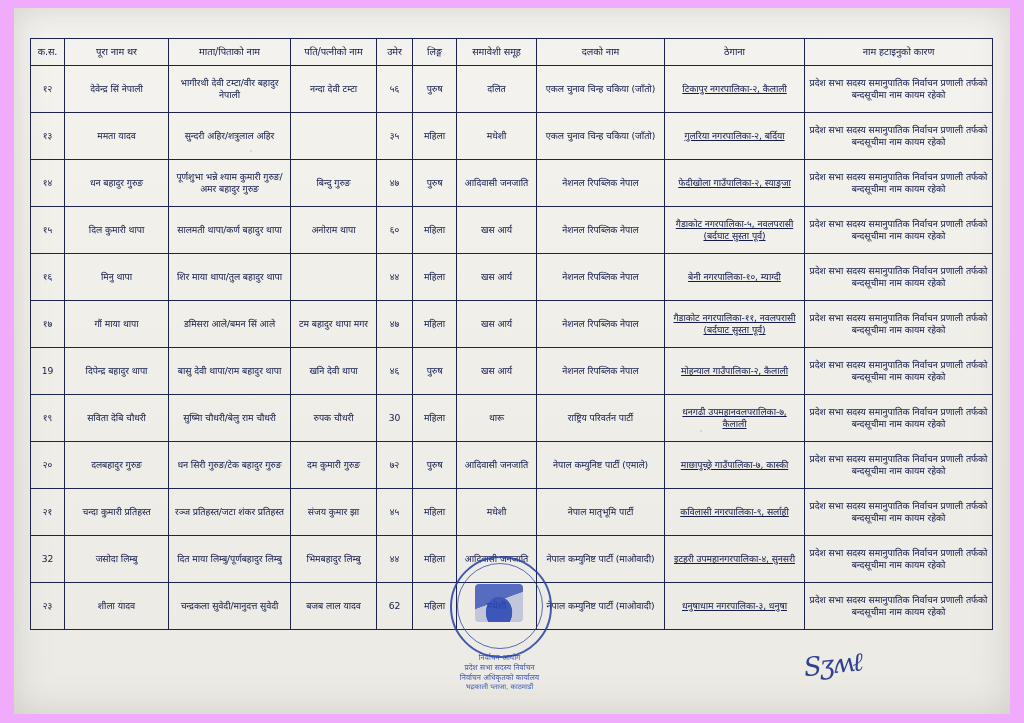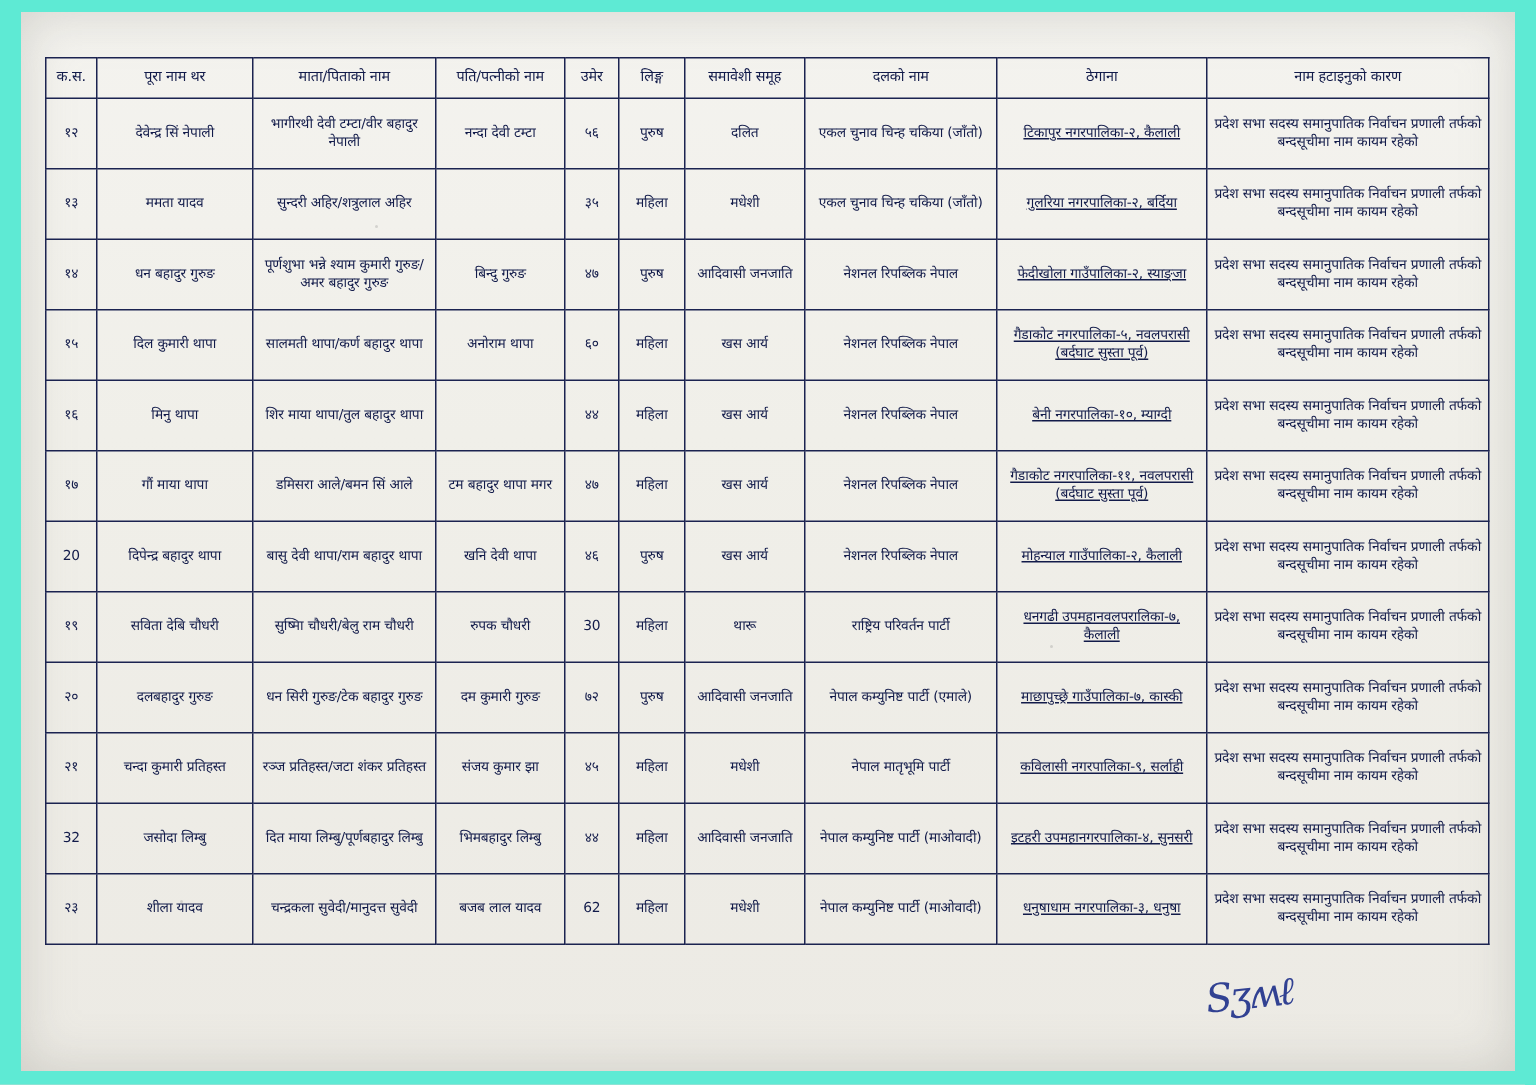--- a/index.html
+++ b/index.html
@@ -10,21 +10,21 @@
     width: 1024px;
     height: 723px;
     background: #d9d8d4;
     font-family: "DejaVu Sans", sans-serif;
     overflow: hidden;
   }
   #page {
     position: relative;
     width: 1024px;
     height: 723px;
-    background: #5eead4;
+    background: #f0abfc;
   }
   
   #paper {
     position: absolute;
     left: 14px;
     top: 8px;
     width: 996px;
     height: 706px;
     background: linear-gradient(180deg,#f4f3ef 0%,#f0efe9 40%,#eceae4 100%);
     box-shadow: inset 0 0 34px rgba(150,148,140,0.35);
@@ -260,21 +260,21 @@
         <td class="parents">डमिसरा आले/बमन सिं आले</td>
         <td class="spouse">टम बहादुर थापा मगर</td>
         <td class="age">४७</td>
         <td class="sex">महिला</td>
         <td>खस आर्य</td>
         <td>नेशनल रिपब्लिक नेपाल</td>
         <td class="addr">गैडाकोट नगरपालिका-११, नवलपरासी (बर्दघाट सुस्ता पूर्व)</td>
         <td class="reason">प्रदेश सभा सदस्य समानुपातिक निर्वाचन प्रणाली तर्फको बन्दसूचीमा नाम कायम रहेको</td>
       </tr>
       <tr>
-        <td class="sn">20</td>
+        <td class="sn">19</td>
         <td class="name">दिपेन्द्र बहादुर थापा</td>
         <td class="parents">बासु देवी थापा/राम बहादुर थापा</td>
         <td class="spouse">खनि देवी थापा</td>
         <td class="age">४६</td>
         <td class="sex">पुरुष</td>
         <td>खस आर्य</td>
         <td>नेशनल रिपब्लिक नेपाल</td>
         <td class="addr">मोहन्याल गाउँपालिका-२, कैलाली</td>
         <td class="reason">प्रदेश सभा सदस्य समानुपातिक निर्वाचन प्रणाली तर्फको बन्दसूचीमा नाम कायम रहेको</td>
       </tr>
@@ -334,19 +334,28 @@
         <td class="age">62</td>
         <td class="sex">महिला</td>
         <td>मधेशी</td>
         <td>नेपाल कम्युनिष्ट पार्टी (माओवादी)</td>
         <td class="addr">धनुषाधाम नगरपालिका-३, धनुषा</td>
         <td class="reason">प्रदेश सभा सदस्य समानुपातिक निर्वाचन प्रणाली तर्फको बन्दसूचीमा नाम कायम रहेको</td>
       </tr>
     </tbody>
   </table>
 
+  <div id="stamp">
+    <div class="ring"></div>
+    <div class="ring2"></div>
+    <div class="emblem"></div>
+    <div class="stamptext t1">निर्वाचन आयोग</div>
+    <div class="stamptext t2">प्रदेश सभा सदस्य निर्वाचन</div>
+    <div class="stamptext t3">निर्वाचन अधिकृतको कार्यालय</div>
+    <div class="stamptext t4">भद्रकाली प्लाजा, काठमाडौं</div>
+  </div>
 
   <div id="signature"> Sʒʍℓ</div>
 
   <div class="speck" style="left:250px;top:150px;width:2px;height:2px;"></div>
   <div class="speck" style="left:700px;top:430px;width:2px;height:2px;"></div>
   <div class="speck" style="left:120px;top:600px;width:2px;height:2px;"></div>
 </div>
 
 </body></html>

